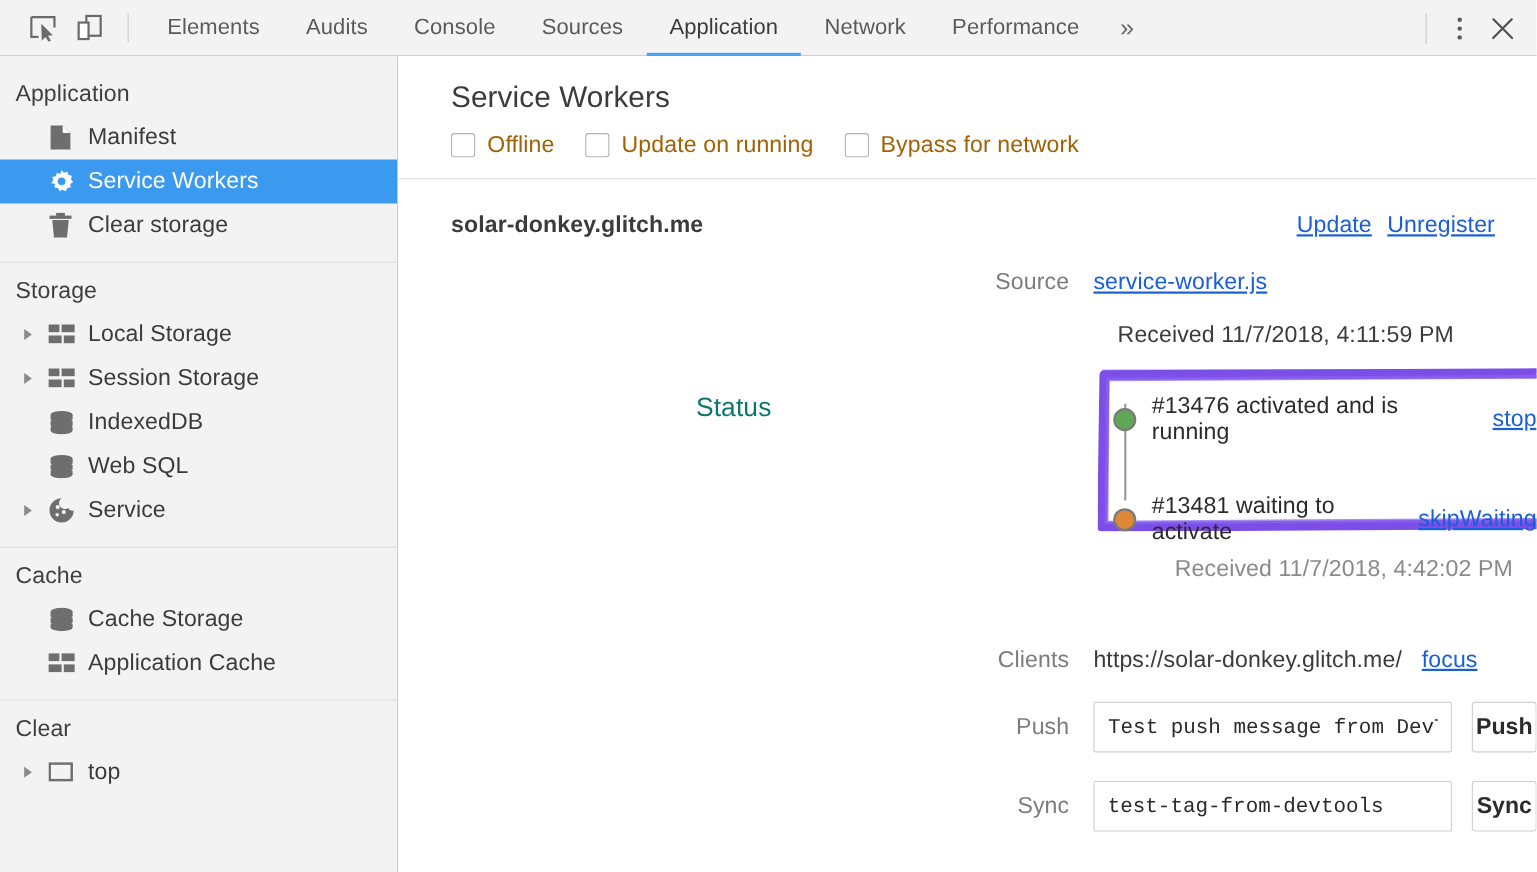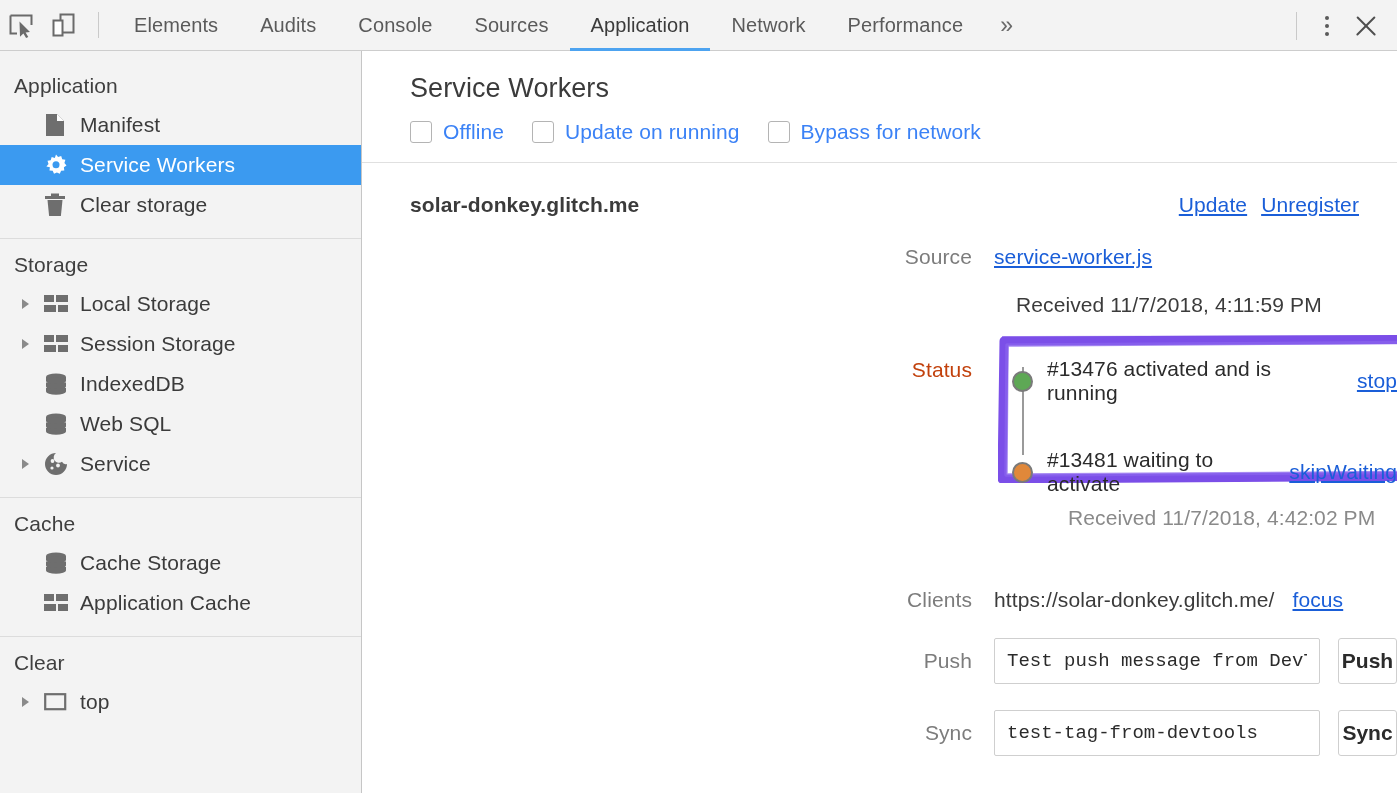--- a/index.html
+++ b/index.html
@@ -10,21 +10,21 @@
     overflow: hidden;
   }
   #app { position: relative; width: 1397px; height: 793px; display: flex; flex-direction: column; }
 
   
   .toolbar {
     height: 51px; min-height: 51px;
     background: #f3f3f3;
     border-bottom: 1px solid #cdcdcd;
     display: flex; align-items: center;
-    padding-left: 0;
+    padding-left: 18px;
     position: relative;
   }
   .tb-icon-btn {
     width: 42px; height: 42px;
     display: flex; align-items: center; justify-content: center;
     cursor: pointer;
   }
   .tb-sep {
     width: 1px; height: 26px;
     background: #cacaca;
@@ -110,21 +110,21 @@
   .page-title {
     font-size: 27px; color: #3b3b3b; font-weight: 400;
     letter-spacing: .1px; padding-bottom: 16px;
   }
   .cbrow { display: flex; align-items: center; padding-bottom: 18px; }
   .cb-wrap { display: flex; align-items: center; margin-right: 28px; cursor: pointer; }
   .cbox {
     width: 22px; height: 22px; border: 1.6px solid #b4b4b4;
     border-radius: 3px; background: #fff; margin-right: 11px;
   }
-  .cb-lbl { font-size: 21px; color: #3b82f6; letter-spacing: .1px; }
+  .cb-lbl { font-size: 21px; color: #a16207; letter-spacing: .1px; }
   .hr { height: 1px; background: #e0e0e0; width: 100%; }
 
   .scope-row {
     display: flex; align-items: baseline;
     padding: 30px 38px 0 48px;
   }
   .scope-name {
     font-size: 21px; font-weight: bold; color: #3b3b3b; letter-spacing: .1px;
   }
   .scope-actions { margin-left: auto; display: flex; gap: 14px; }
@@ -142,22 +142,22 @@
   }
   .dval { font-size: 21px; color: #3b3b3b; letter-spacing: .1px; }
   .sub-received {
     font-size: 21px; color: #3b3b3b; letter-spacing: .1px;
     margin-left: 654px; margin-top: 24px;
   }
 
   
   .status-wrap { position: relative; margin-top: 26px; display: flex; align-items: flex-start; }
   .status-lbl {
-    width: 632px; min-width: 632px; text-align: right;
-    font-size: 21px; color: #c2410c; padding-right: 22px;
+    width: 632px; min-width: 632px; text-align: center;
+    font-size: 24px; color: #0f766e; padding-right: 22px;
     line-height: 1; margin-top: 16px; letter-spacing: .1px;
   }
   .status-box { position: relative; width: 496px; padding: 14px 0 12px 0; }
   .annot {
     position: absolute; left: 4px; top: -9px;
     width: 496px; height: 149px;
     pointer-events: none;
   }
   .ver-line {
     position: absolute; left: 28px; top: 24px;

